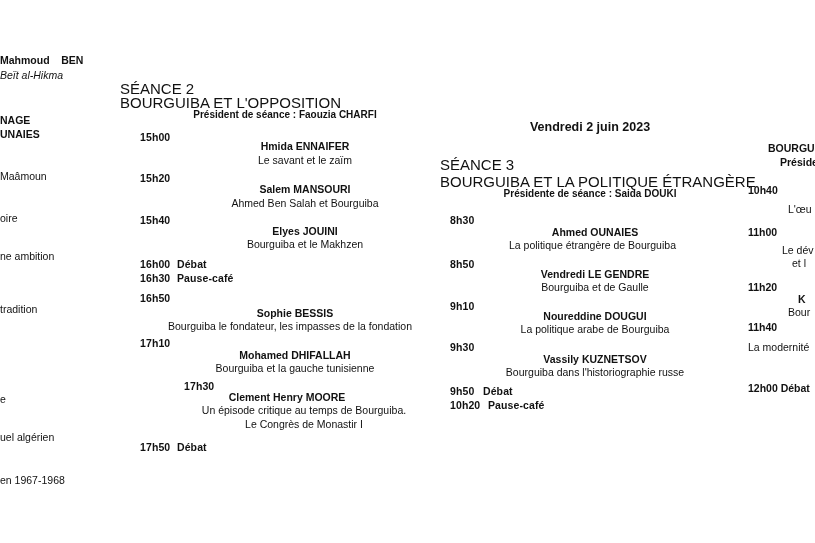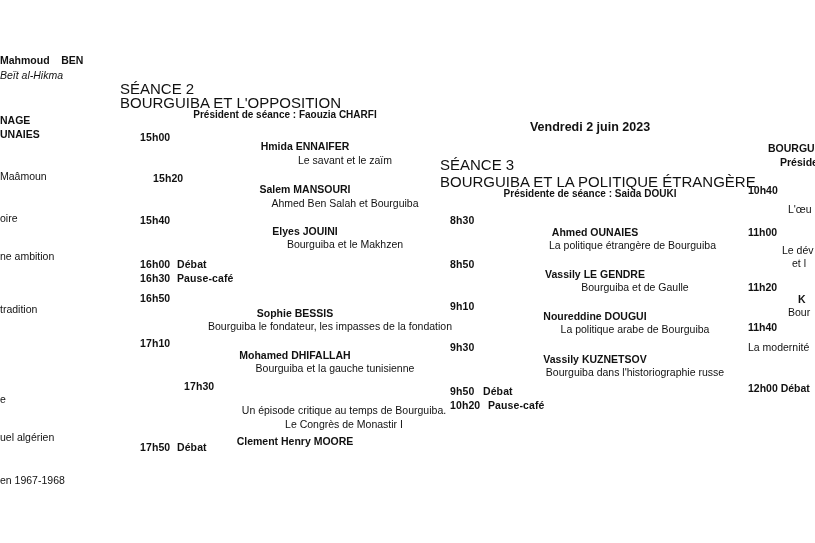--- a/index.html
+++ b/index.html
@@ -33,21 +33,20 @@
   }
   .speaker {
     font-size: 10.5px;
     font-weight: bold;
     text-align: center;
   }
   .talk {
     font-size: 10.5px;
     font-weight: normal;
     text-align: center;
-    margin-left: 40px;
   }
   .session-title {
     font-size: 15px;
     font-weight: normal;
     text-align: left;
     line-height: 1.35;
   }
   .session-chair {
     font-size: 10px;
     font-weight: bold;
@@ -99,21 +98,21 @@
   <div class="col" id="col-mid">
 
     <div class="tb session-title" style="left:0px; top:79px; width:330px;">SÉANCE 2</div>
     <div class="tb session-title" style="left:0px; top:93px; width:330px;">BOURGUIBA ET L'OPPOSITION</div>
     <div class="tb session-chair" style="left:0px; top:109px; width:330px;">Président de séance : Faouzia CHARFI</div>
 
     <div class="tb time" style="left:20px; top:131px;">15h00</div>
     <div class="tb speaker" style="left:40px; top:140px; width:290px;">Hmida ENNAIFER</div>
     <div class="tb talk" style="left:40px; top:154px; width:290px;">Le savant et le zaïm</div>
 
-    <div class="tb time" style="left:33px; top:172px;">15h20</div>
+    <div class="tb time" style="left:20px; top:172px;">15h20</div>
     <div class="tb speaker" style="left:40px; top:183px; width:290px;">Salem MANSOURI</div>
     <div class="tb talk" style="left:40px; top:197px; width:290px;">Ahmed Ben Salah et Bourguiba</div>
 
     <div class="tb time" style="left:20px; top:214px;">15h40</div>
     <div class="tb speaker" style="left:40px; top:225px; width:290px;">Elyes JOUINI</div>
     <div class="tb talk" style="left:40px; top:238px; width:290px;">Bourguiba et le Makhzen</div>
 
     <div class="tb time" style="left:20px; top:258px;">16h00</div>
     <div class="tb time" style="left:57px; top:258px;">Débat</div>
 
@@ -122,42 +121,42 @@
 
     <div class="tb time" style="left:20px; top:292px;">16h50</div>
     <div class="tb speaker" style="left:20px; top:307px; width:310px;">Sophie BESSIS</div>
     <div class="tb talk" style="left:10px; top:320px; width:320px;">Bourguiba le fondateur, les impasses de la fondation</div>
 
     <div class="tb time" style="left:20px; top:337px;">17h10</div>
     <div class="tb speaker" style="left:20px; top:349px; width:310px;">Mohamed DHIFALLAH</div>
     <div class="tb talk" style="left:20px; top:362px; width:310px;">Bourguiba et la gauche tunisienne</div>
 
     <div class="tb time" style="left:20px; top:380px;margin-left:44px;">17h30</div>
-    <div class="tb speaker" style="left:20px; top:391px; width:310px;margin-top:44px;">Clement Henry MOORE</div>
+    <div class="tb speaker" style="left:12px; top:391px; width:310px;">Clement Henry MOORE</div>
     <div class="tb talk" style="left:24px; top:404px; width:320px; line-height:1.3;">Un épisode critique au temps de Bourguiba.
 Le Congrès de Monastir I</div>
 
     <div class="tb time" style="left:20px; top:441px;">17h50</div>
     <div class="tb time" style="left:57px; top:441px;">Débat</div>
   </div>
 
   <div class="col" id="col-third">
 
     <div class="tb day-title" style="left:0px; top:119px; width:300px;">Vendredi 2 juin 2023</div>
 
     <div class="tb session-title" style="left:0px; top:155px; width:300px;">SÉANCE 3</div>
     <div class="tb session-title" style="left:0px; top:172px; width:300px;">BOURGUIBA ET LA POLITIQUE ÉTRANGÈRE</div>
     <div class="tb session-chair" style="left:0px; top:188px; width:300px;">Présidente de séance : Saida DOUKI</div>
 
     <div class="tb time" style="left:10px; top:214px;">8h30</div>
     <div class="tb speaker" style="left:10px; top:226px; width:290px;">Ahmed OUNAIES</div>
     <div class="tb talk" style="left:5px; top:239px; width:295px;">La politique étrangère de Bourguiba</div>
 
     <div class="tb time" style="left:10px; top:258px;">8h50</div>
-    <div class="tb speaker" style="left:10px; top:268px; width:290px;">Vassily LE GENDRE</div>
+    <div class="tb speaker" style="left:10px; top:268px; width:290px;">Vendredi LE GENDRE</div>
     <div class="tb talk" style="left:10px; top:281px; width:290px;">Bourguiba et de Gaulle</div>
 
     <div class="tb time" style="left:10px; top:300px;">9h10</div>
     <div class="tb speaker" style="left:10px; top:310px; width:290px;">Noureddine DOUGUI</div>
     <div class="tb talk" style="left:10px; top:323px; width:290px;">La politique arabe de Bourguiba</div>
 
     <div class="tb time" style="left:10px; top:341px;">9h30</div>
     <div class="tb speaker" style="left:10px; top:353px; width:290px;">Vassily KUZNETSOV</div>
     <div class="tb talk" style="left:10px; top:366px; width:290px;">Bourguiba dans l'historiographie russe</div>
 

